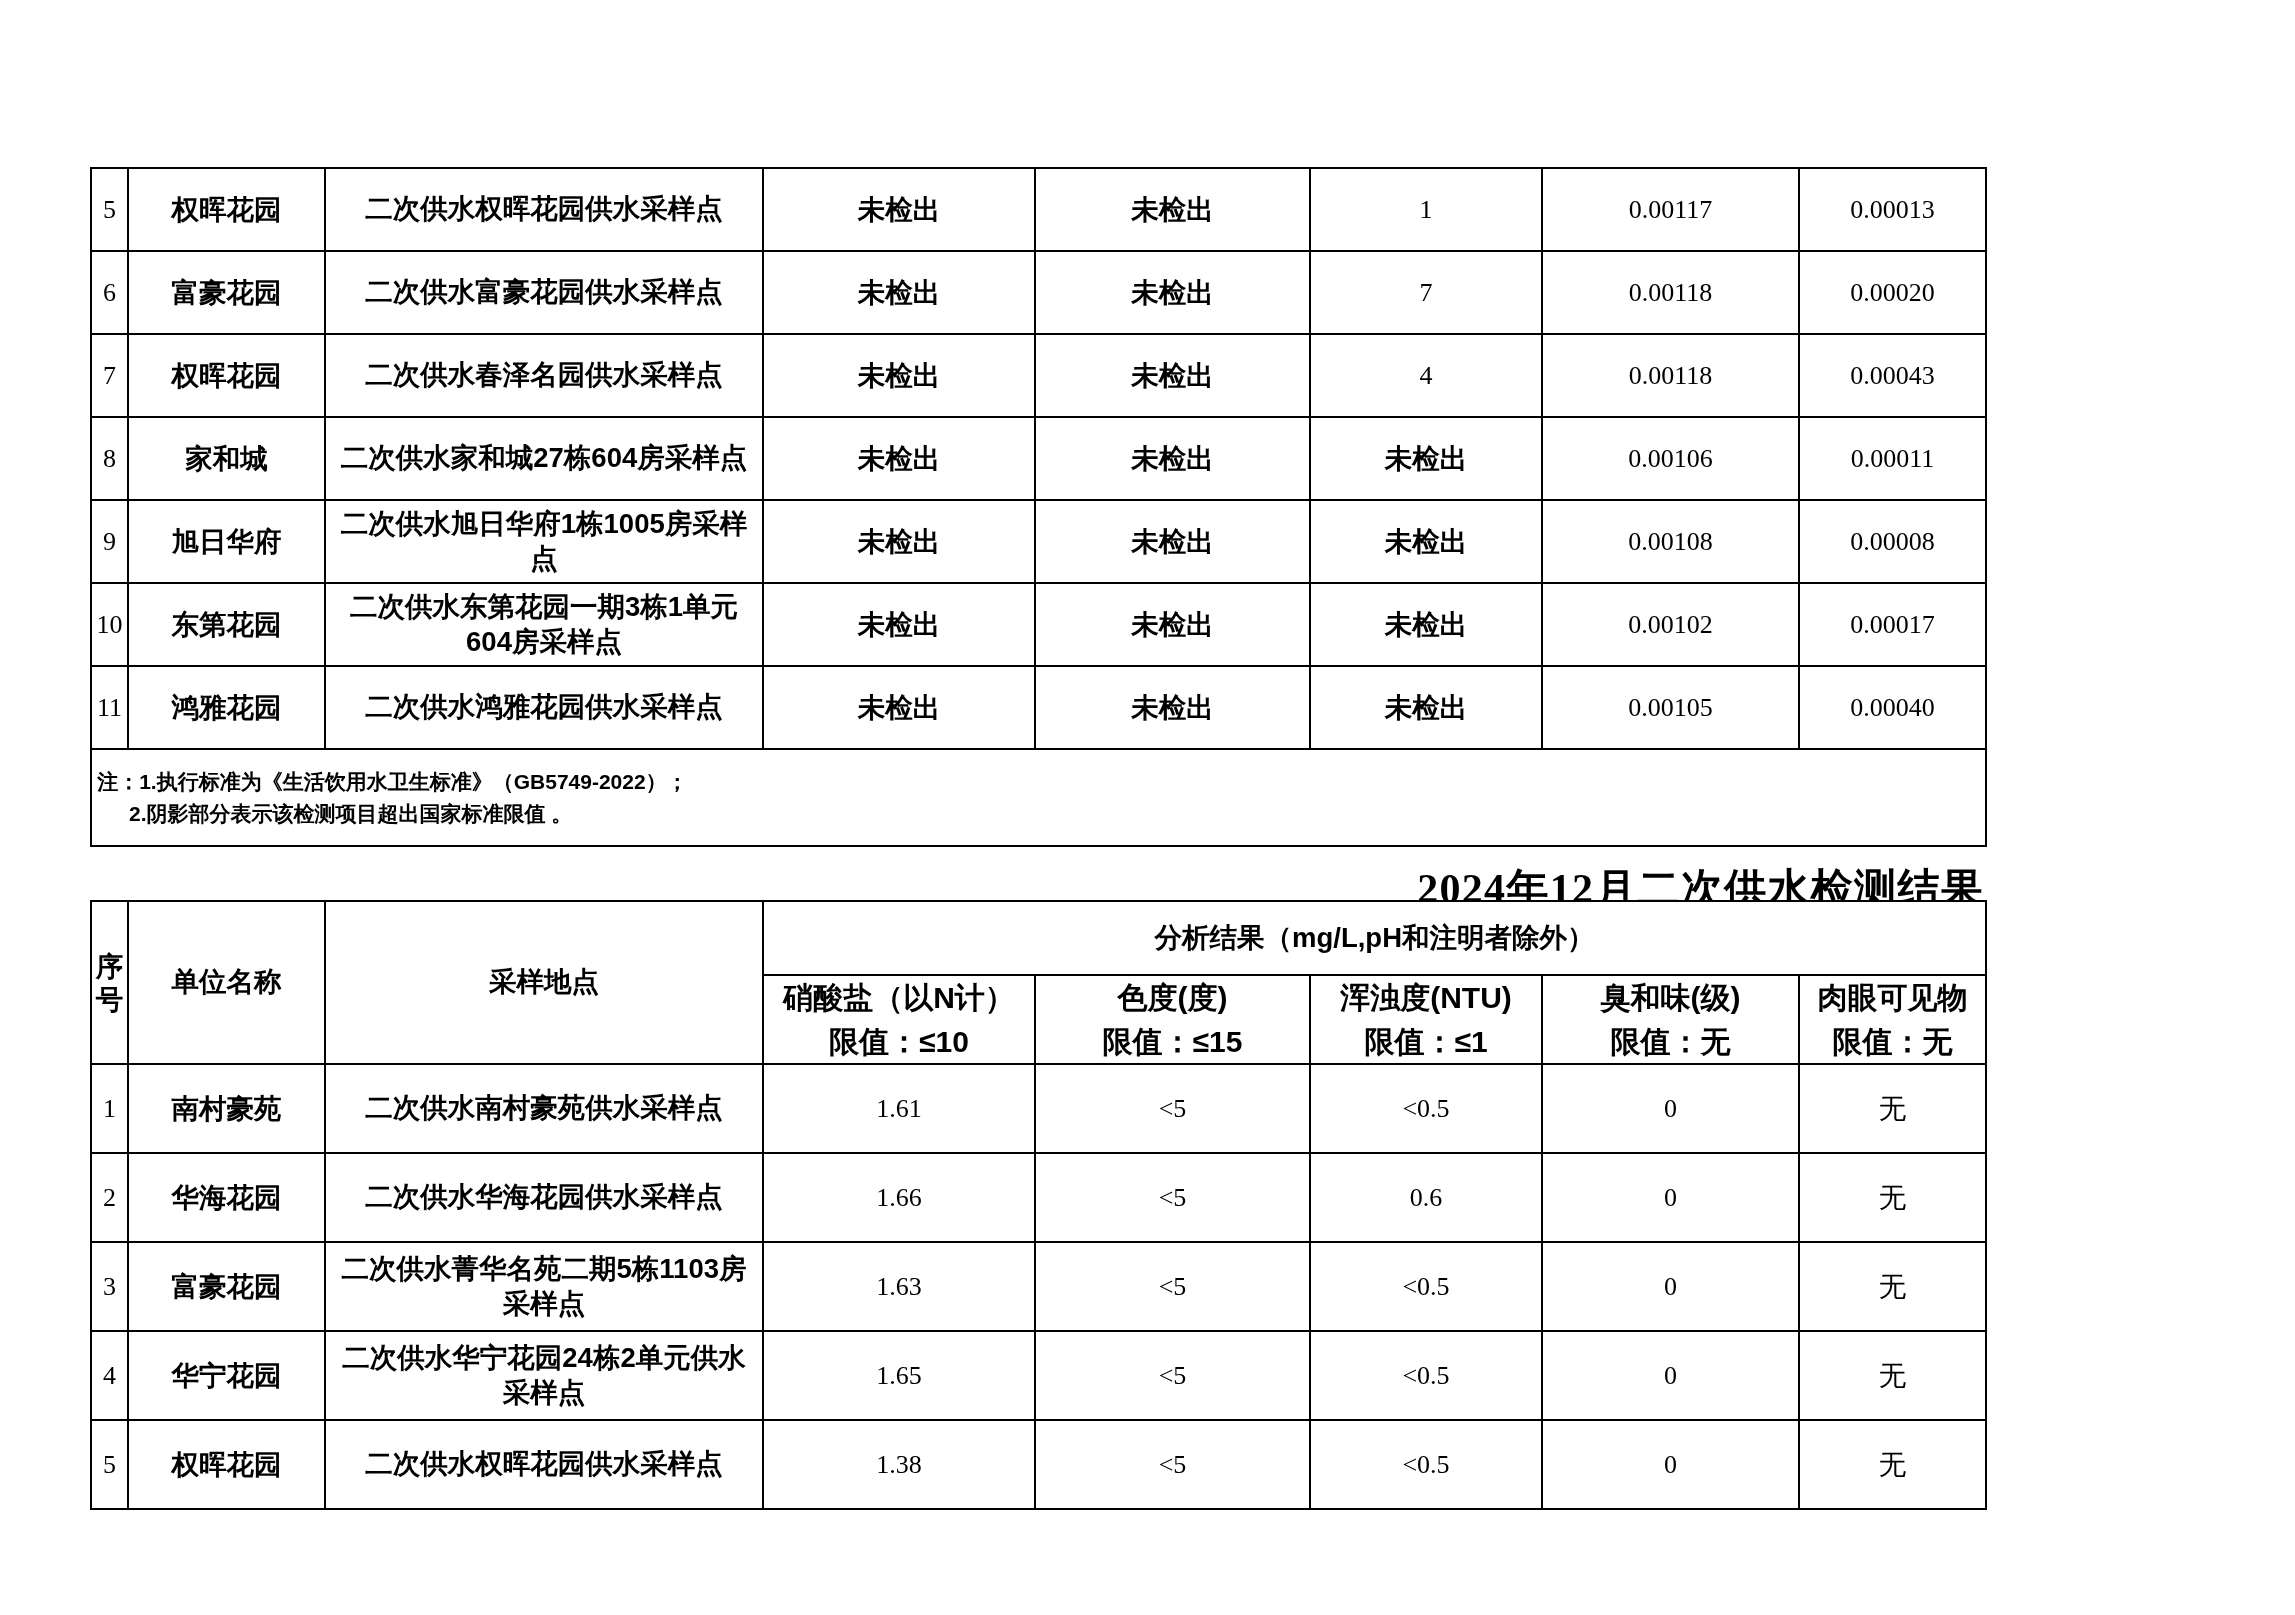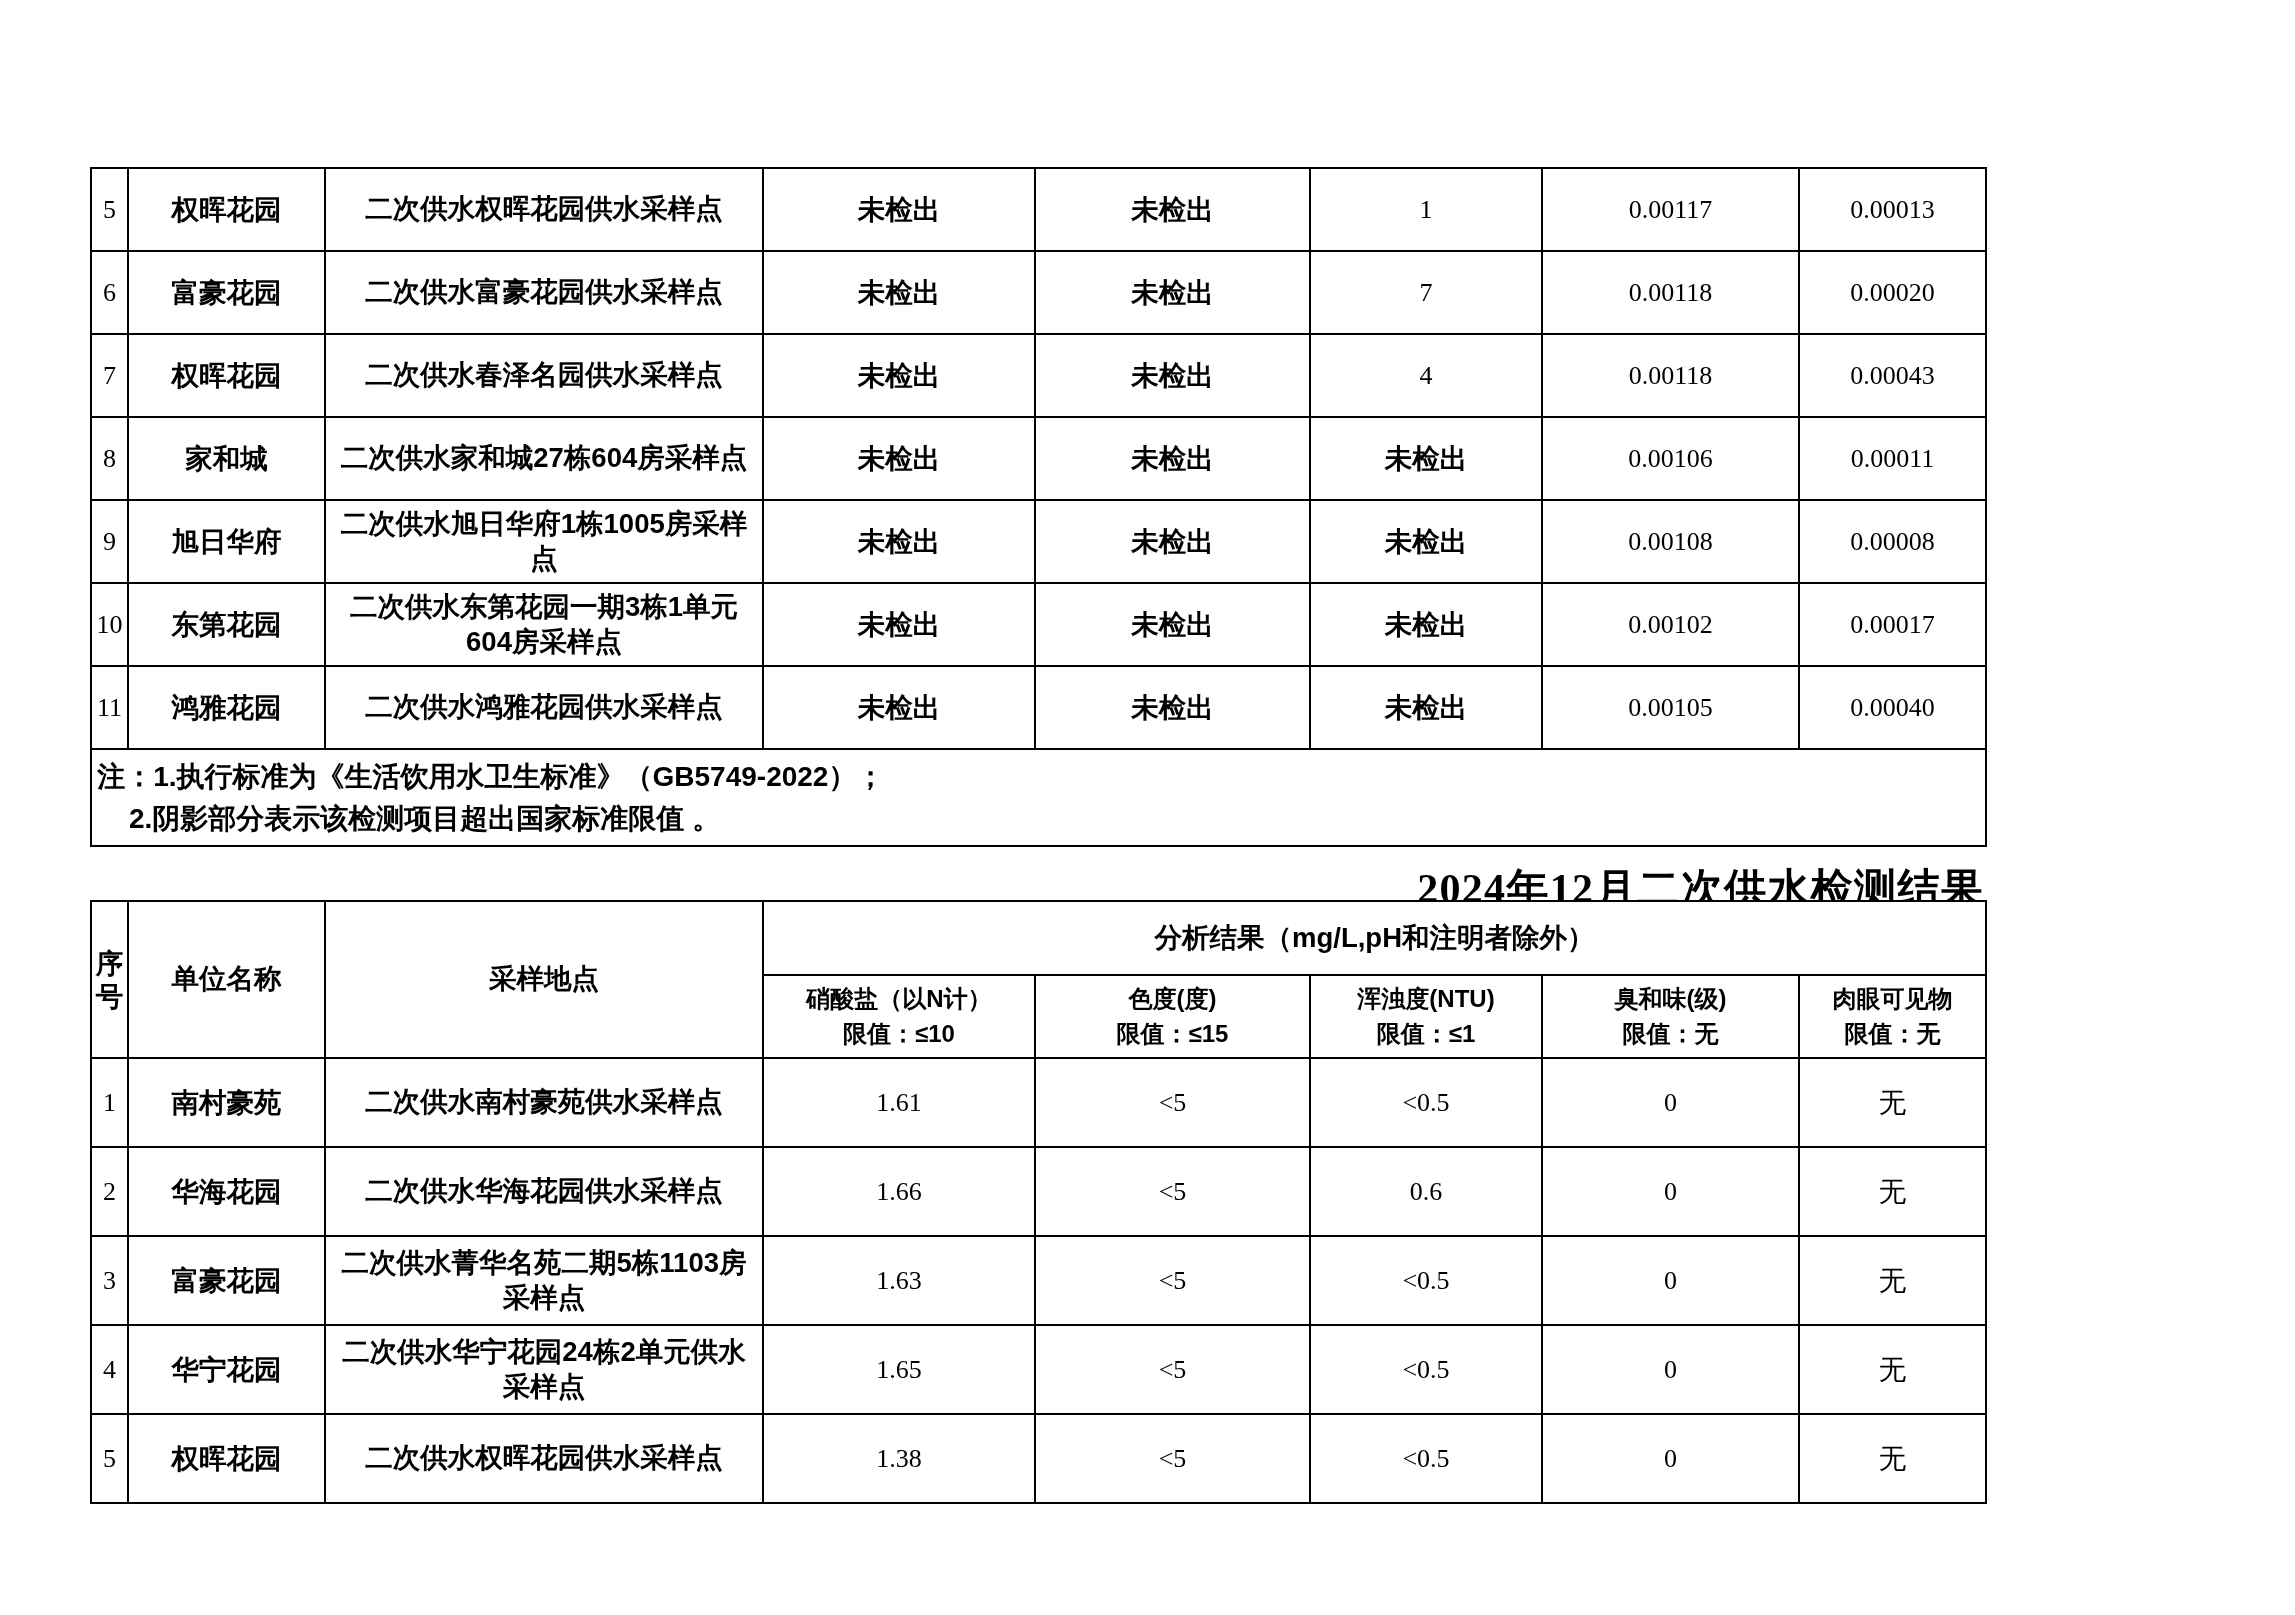--- a/index.html
+++ b/index.html
@@ -34,29 +34,29 @@
   #table2 tr.hdr-top { height: 74px; }
   #table2 tr.hdr-sub { height: 83px; }
   #table2 tbody tr { height: 89px; }
 
   .cjk { font-family: "Liberation Sans", sans-serif; font-weight: bold; font-size: 27.5px; }
   .num { font-family: "Liberation Serif", serif; font-weight: normal; font-size: 26px; }
   td.loc { line-height: 1.25; padding: 0 3.9px; }
   #table2 td.val.cjk { font-family: "Liberation Serif", serif; font-weight: normal; }
 
   .tbl th { font-size: 27.5px; font-weight: bold; line-height: 1.25; }
-  th.sub div { font-size: 24px; line-height: 1.45; }
+  th.sub div { font-size: 30px; line-height: 1.45; }
   th.c-no { line-height: 1.2; }
 
   .note-cell {
     text-align: left !important;
     vertical-align: middle;
   }
   .note-cell .note-line {
-    font-size: 28px;
+    font-size: 21px;
     font-weight: bold;
     line-height: 1.5;
     padding-left: 5.2px;
     white-space: nowrap;
   }
   .note-cell .note-line.indent { padding-left: 37px; }
 
   .title {
     position: absolute;
     left: 90px;

